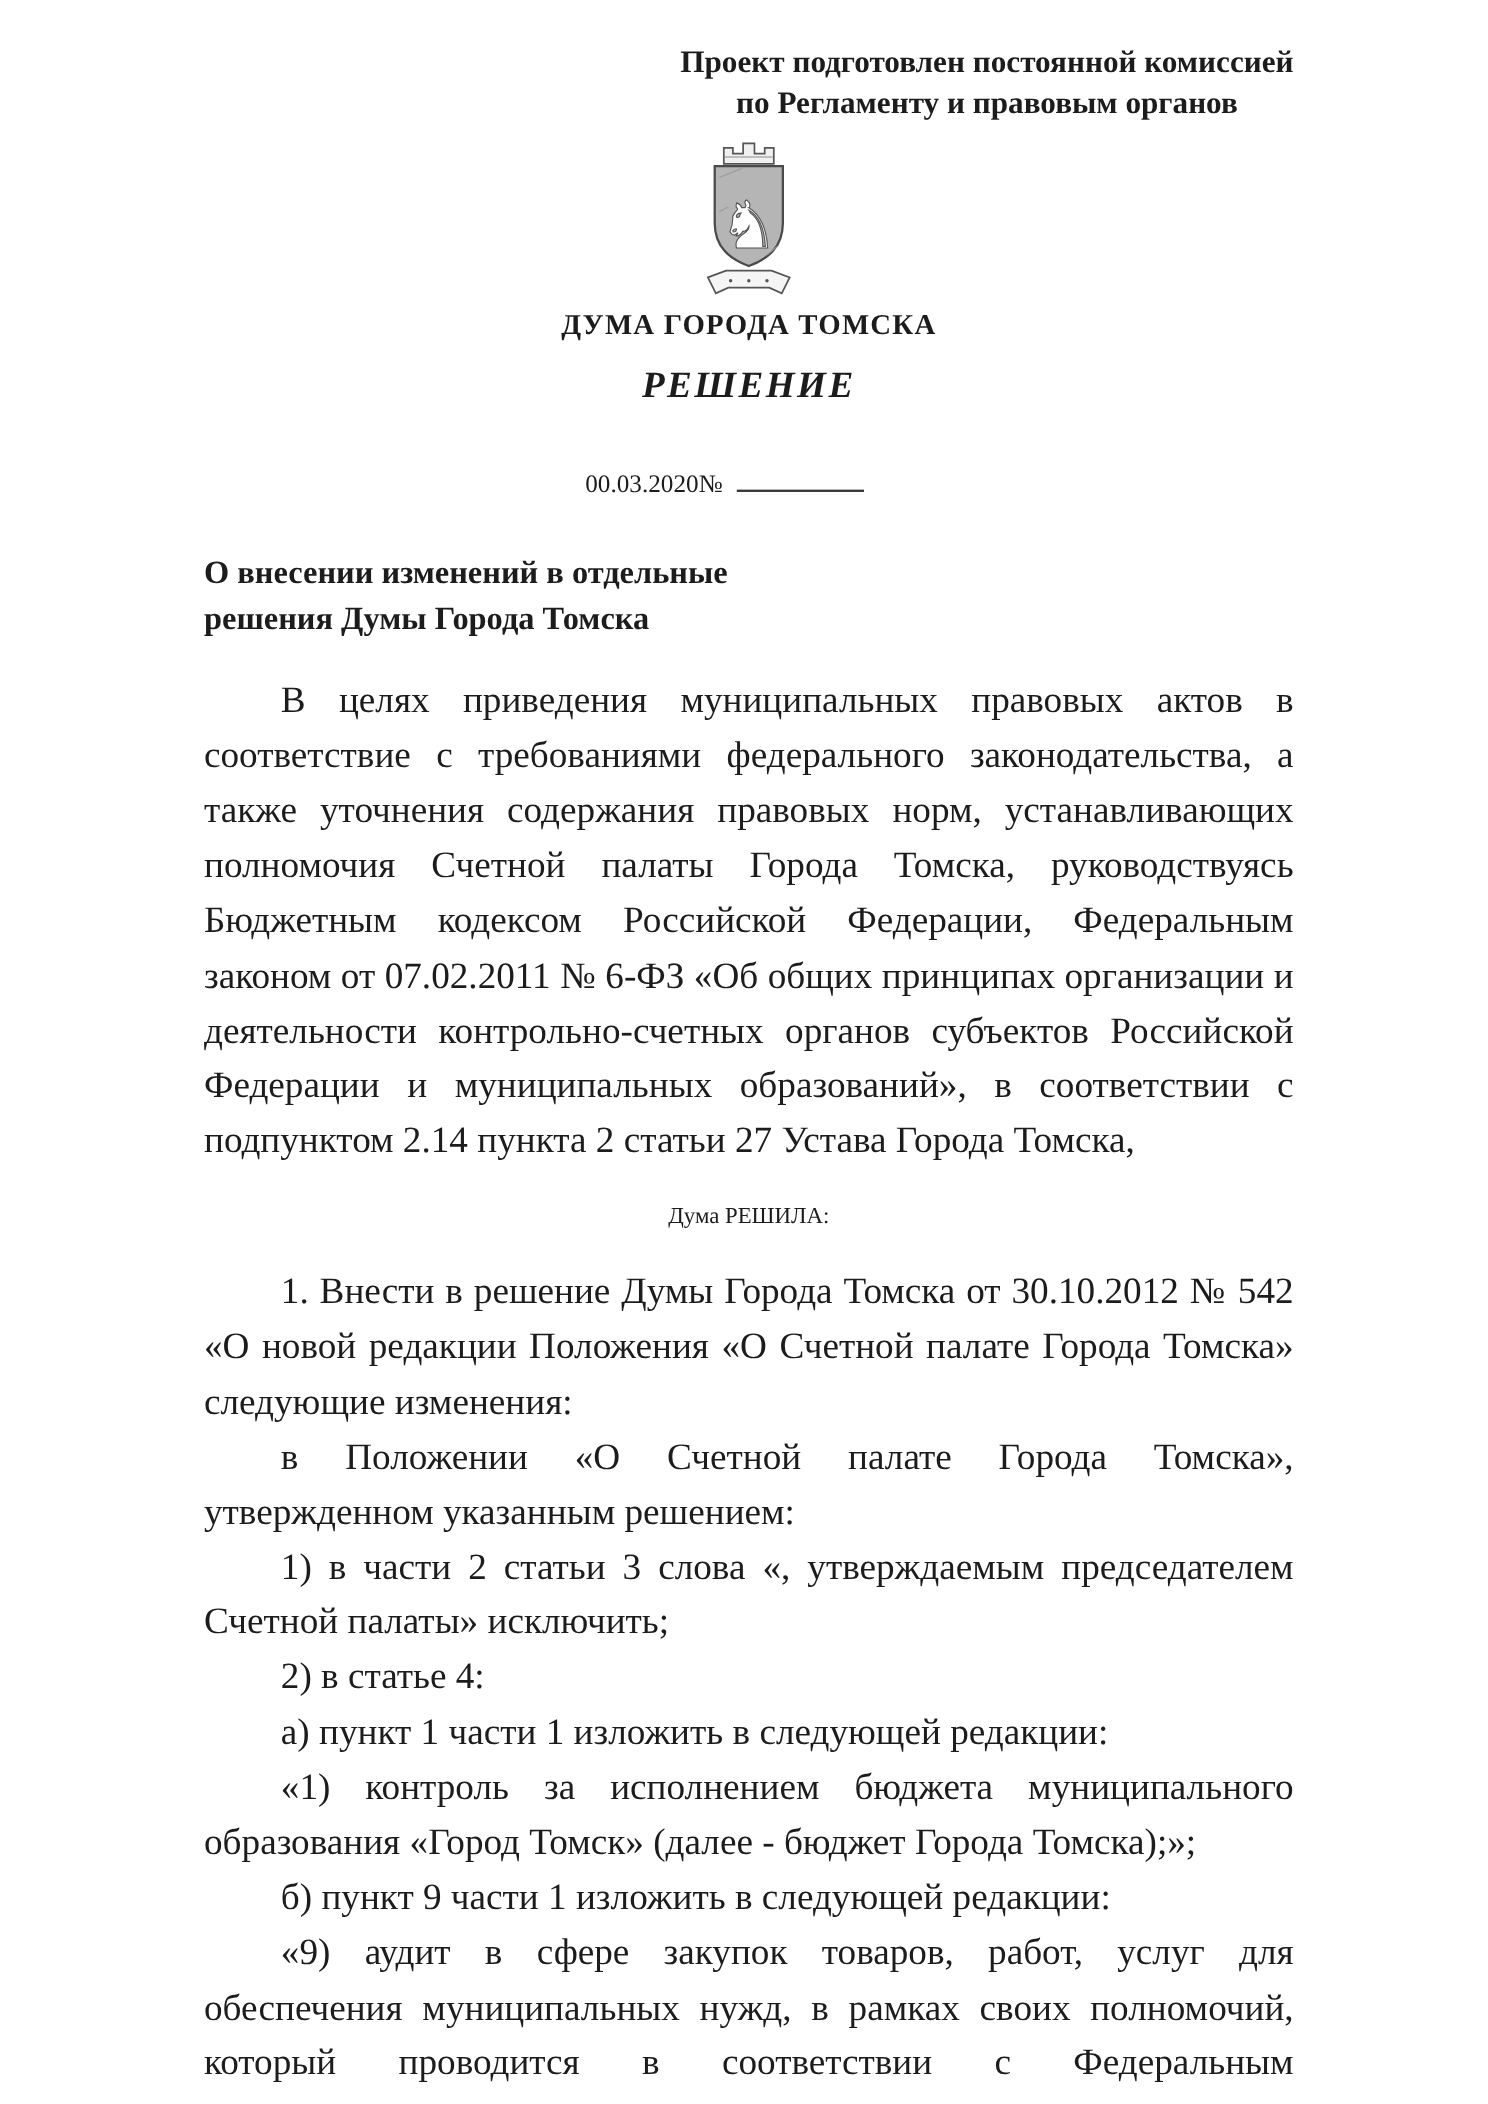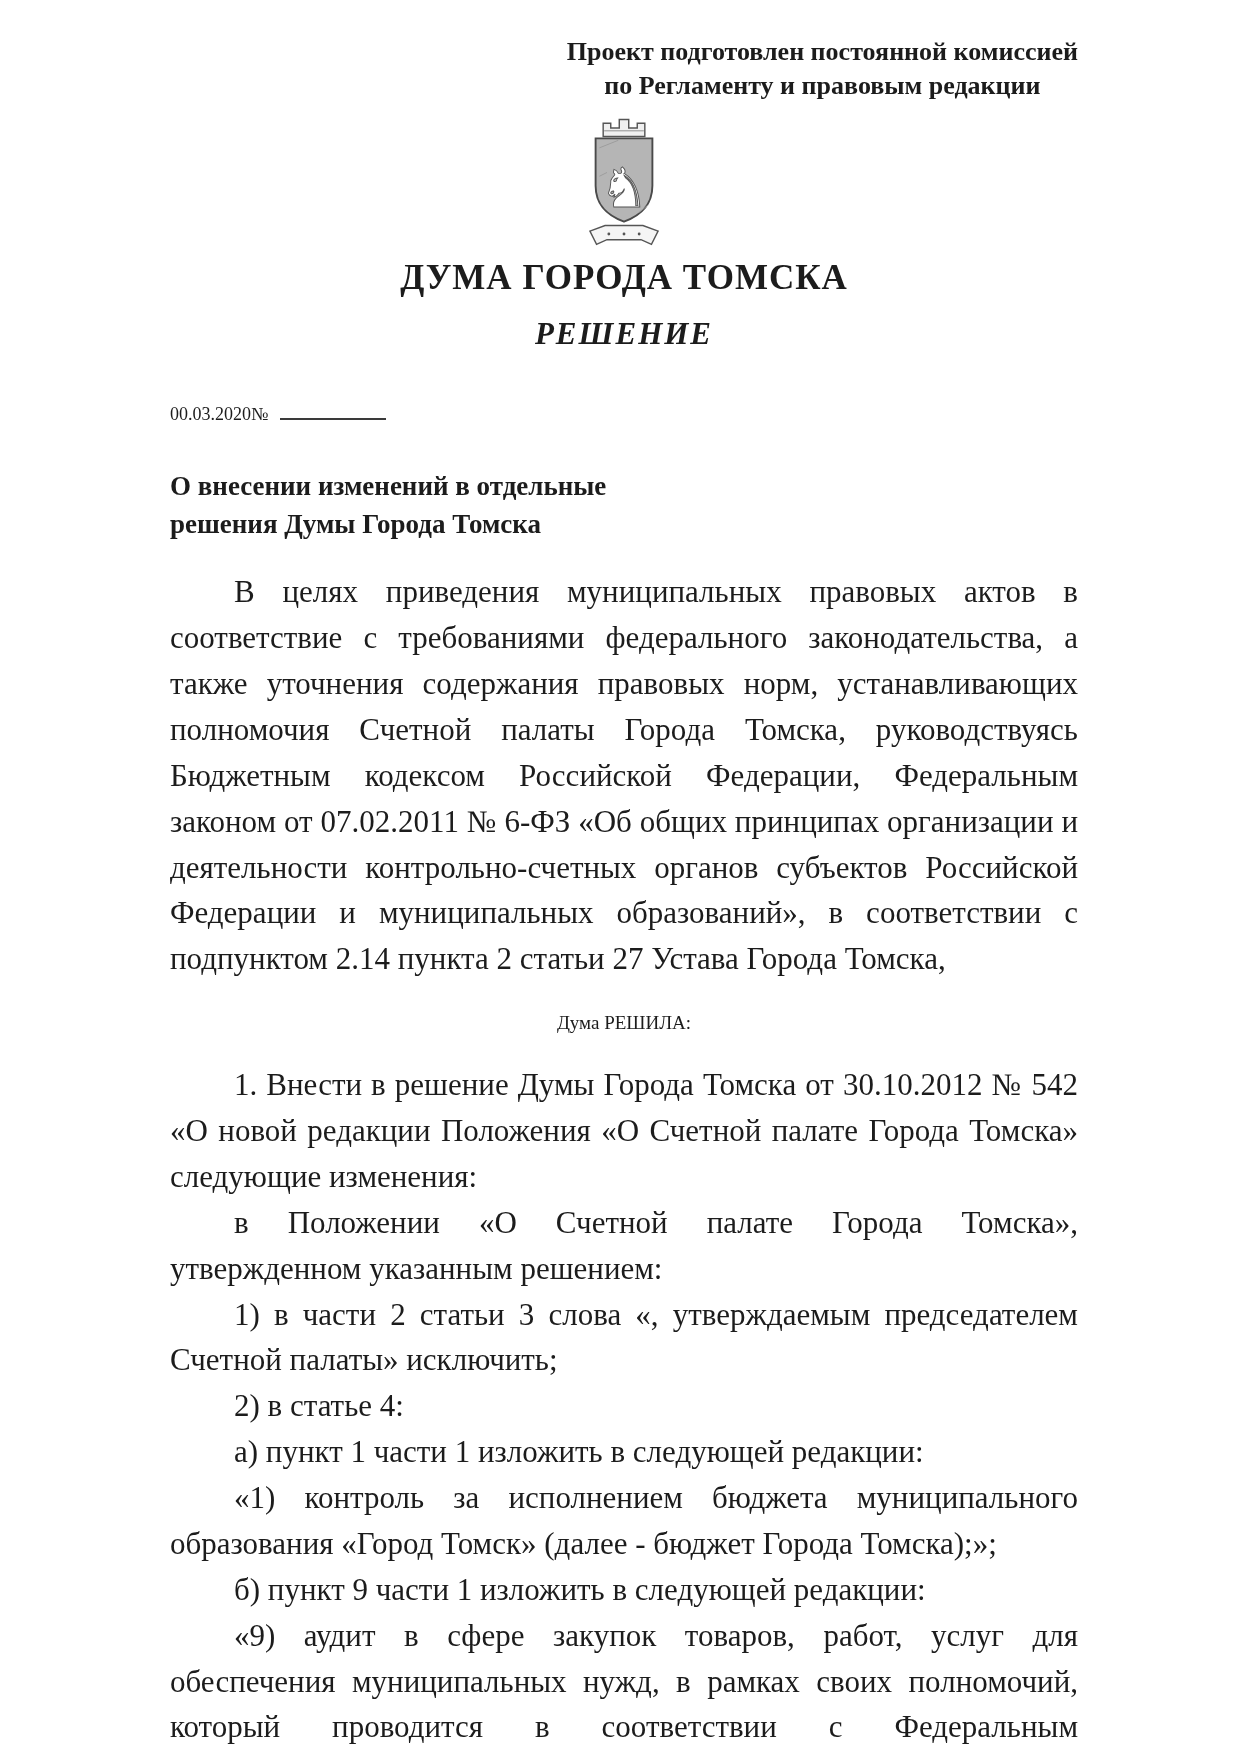--- a/index.html
+++ b/index.html
@@ -31,38 +31,38 @@
     line-height: 1.32;
   }
   .emblem-wrap {
     text-align: center;
     margin-top: 6px;
     line-height: 0;
   }
   .org-title {
     text-align: center;
     font-weight: 700;
-    font-size: 35px;
+    font-size: 24px;
     letter-spacing: 1px;
     margin-top: 6px;
   }
   .doc-type {
     text-align: center;
     font-weight: 700;
     font-size: 31px;
     letter-spacing: 2px;
     margin-top: 18px;
     font-style: italic;
   }
   .meta-row {
     display: flex;
-    justify-content: flex-start;
+    justify-content: center;
     align-items: flex-end;
     margin-top: 52px;
-    font-size: 18px;
+    font-size: 21px;
   }
   .doc-number {
     white-space: nowrap;
     margin-right: 40px;
   }
   .number-blank {
     display: inline-block;
     width: 106px;
     height: 4px;
     border-bottom: 2px solid #3a3a3a;
@@ -93,21 +93,21 @@
     text-align-last: justify;
   }
 </style>
 </head>
 <body>
 
 <div class="page">
 
   <div class="header-note">
     <div>Проект подготовлен постоянной комиссией</div>
-    <div>по Регламенту и правовым редакции</div>
+    <div>по Регламенту и правовым органов</div>
   </div>
 
   <div class="emblem-wrap">
     <svg width="88" height="142" viewBox="0 0 92 150" xmlns="http://www.w3.org/2000/svg">
 
       <g>
         <path d="M24 28 V14 h8 v5 h9 v-9 h10 v9 h9 v-5 h8 v14 z" fill="#f0f0f0" stroke="#555555" stroke-width="1.5"></path>
         <line x1="25" y1="22" x2="67" y2="22" stroke="#8a8a8a" stroke-width="1"></line>
       </g>
 

